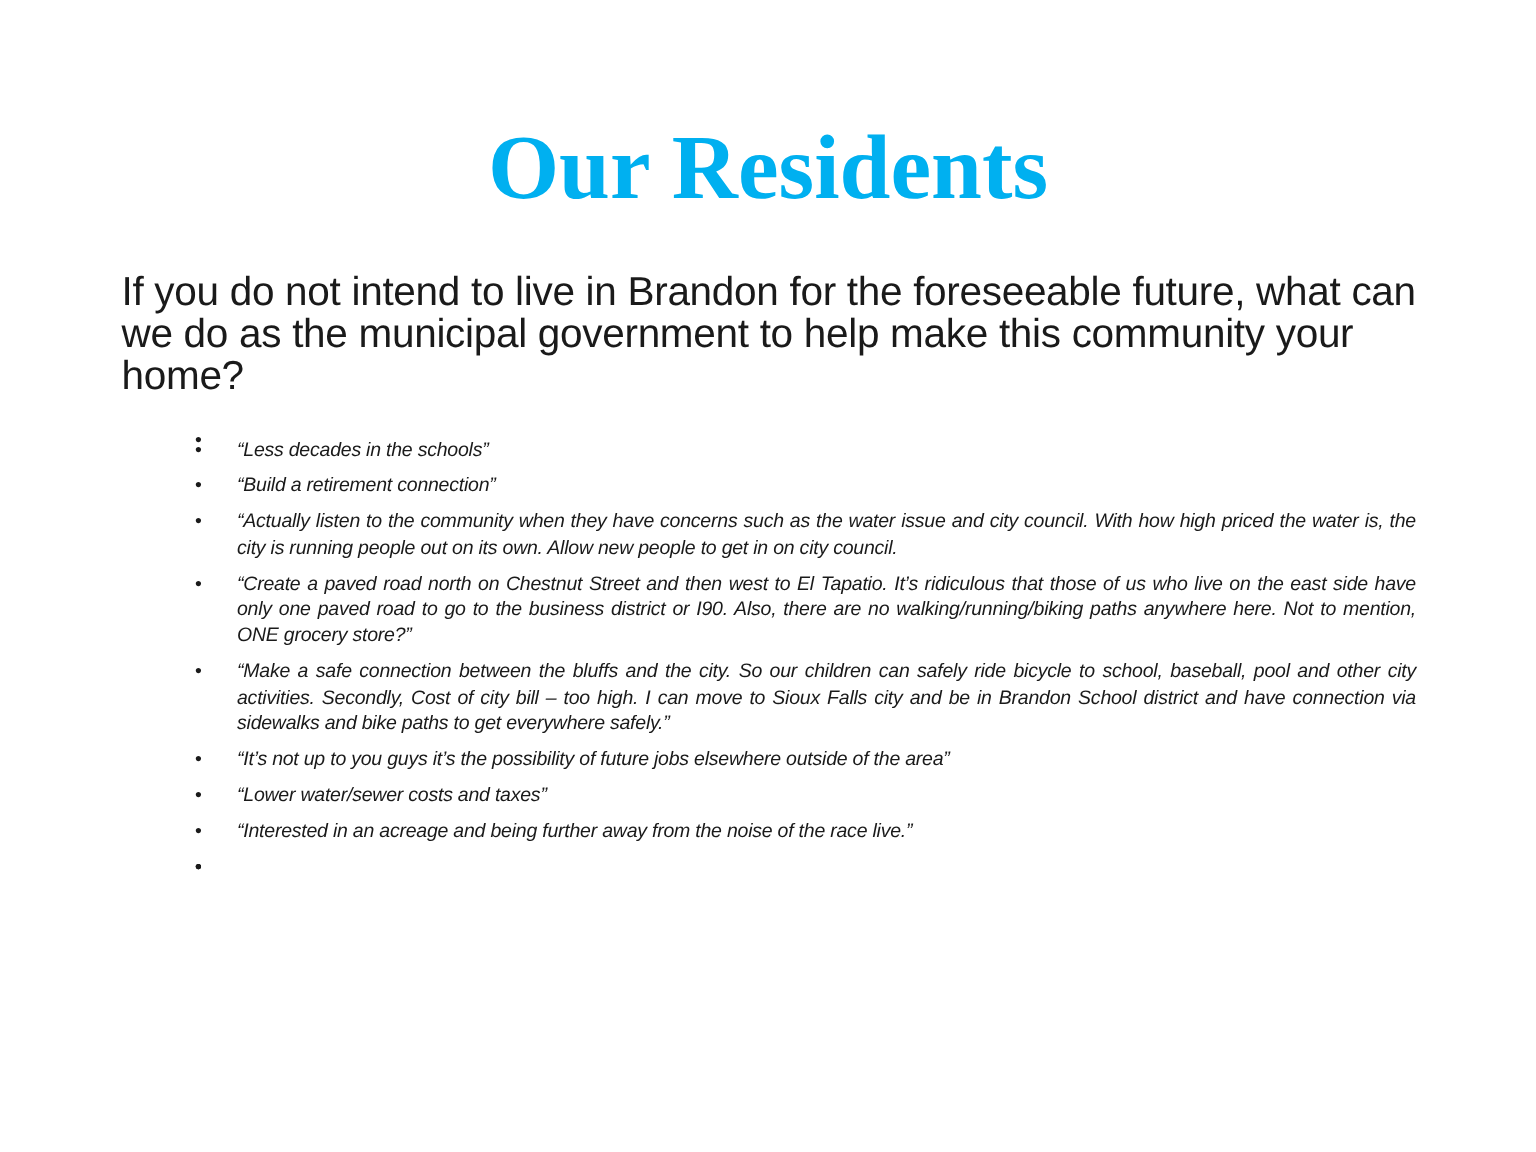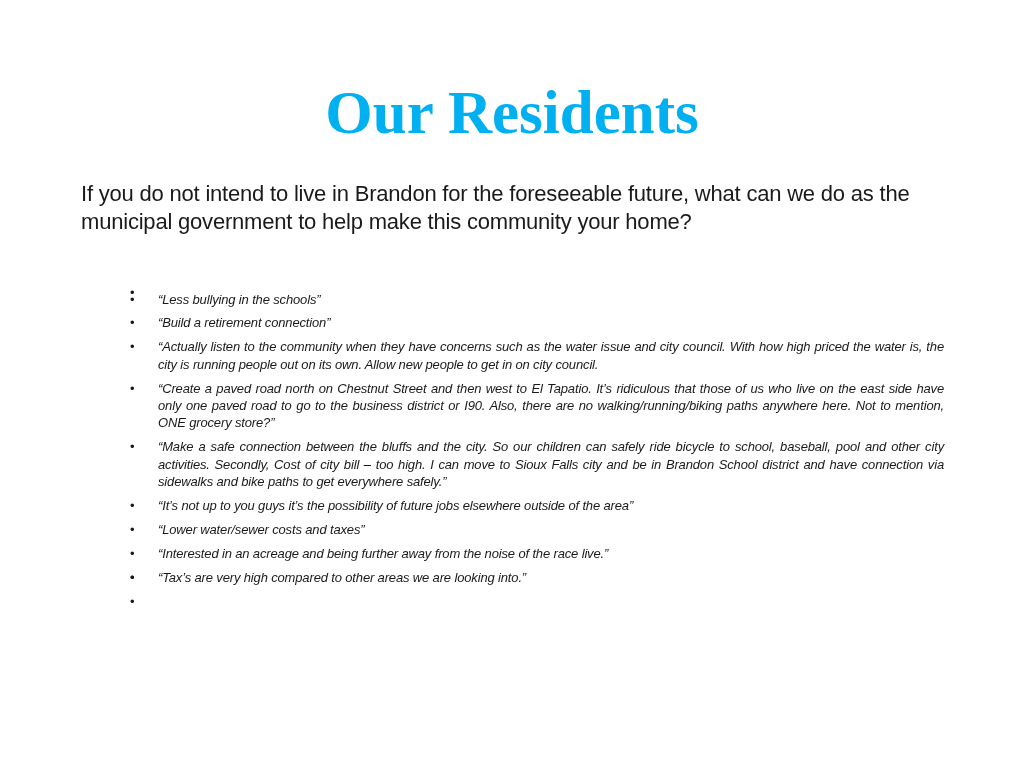--- a/index.html
+++ b/index.html
@@ -29,21 +29,21 @@
       font-size: 61px;
       line-height: 70px;
       color: #00b0f0;
       margin: 0;
     }
     .question {
       position: absolute;
       left: 81px; top: 180px;
       width: 870px;
       font-family: "Liberation Sans", "DejaVu Sans", sans-serif;
-      font-size: 22px;
+      font-size: 27px;
       line-height: 28px;
       color: #1a1a1a;
       margin: 0;
       letter-spacing: -0.2px;
     }
     .responses {
       position: absolute;
       left: 130px; top: 284px;
       width: 814px;
       margin: 0;
@@ -72,25 +72,25 @@
 </head>
 <body>
 
 <div class="slide">
   <h1 class="title">Our Residents</h1>
 
   <p class="question">If you do not intend to live in Brandon for the foreseeable future, what can we do as the municipal government to help make this community your home?</p>
 
   <ul class="responses">
     <li><span class="bullet">•</span></li>
-    <li><span class="bullet">•</span><span>“Less bullying in the schools”</span></li>
+    <li><span class="bullet">•</span><span>“Less decades in the schools”</span></li>
     <li><span class="bullet">•</span><span>“Build a retirement connection”</span></li>
     <li><span class="bullet">•</span><span>“Actually listen to the community when they have concerns such as the water issue and city council. With how high priced the water is, the city is running people out on its own. Allow new people to get in on city council.</span></li>
     <li><span class="bullet">•</span><span>“Create a paved road north on Chestnut Street and then west to El Tapatio. It’s ridiculous that those of us who live on the east side have only one paved road to go to the business district or I90. Also, there are no walking/running/biking paths anywhere here. Not to mention, ONE grocery store?”</span></li>
     <li><span class="bullet">•</span><span>“Make a safe connection between the bluffs and the city. So our children can safely ride bicycle to school, baseball, pool and other city activities. Secondly, Cost of city bill – too high. I can move to Sioux Falls city and be in Brandon School district and have connection via sidewalks and bike paths to get everywhere safely.”</span></li>
     <li><span class="bullet">•</span><span>“It’s not up to you guys it’s the possibility of future jobs elsewhere outside of the area”</span></li>
     <li><span class="bullet">•</span><span>“Lower water/sewer costs and taxes”</span></li>
     <li><span class="bullet">•</span><span>“Interested in an acreage and being further away from the noise of the race live.”</span></li>
     <li><span class="bullet">•</span></li>
-    <li><span class="bullet">•</span><span>“Tax’s are very high compared to other areas we are looking into.”</span></li>
+    <li><span class="bullet">•</span></li>
     <li><span class="bullet">•</span></li>
   </ul>
 </div>
 
 </body></html>

